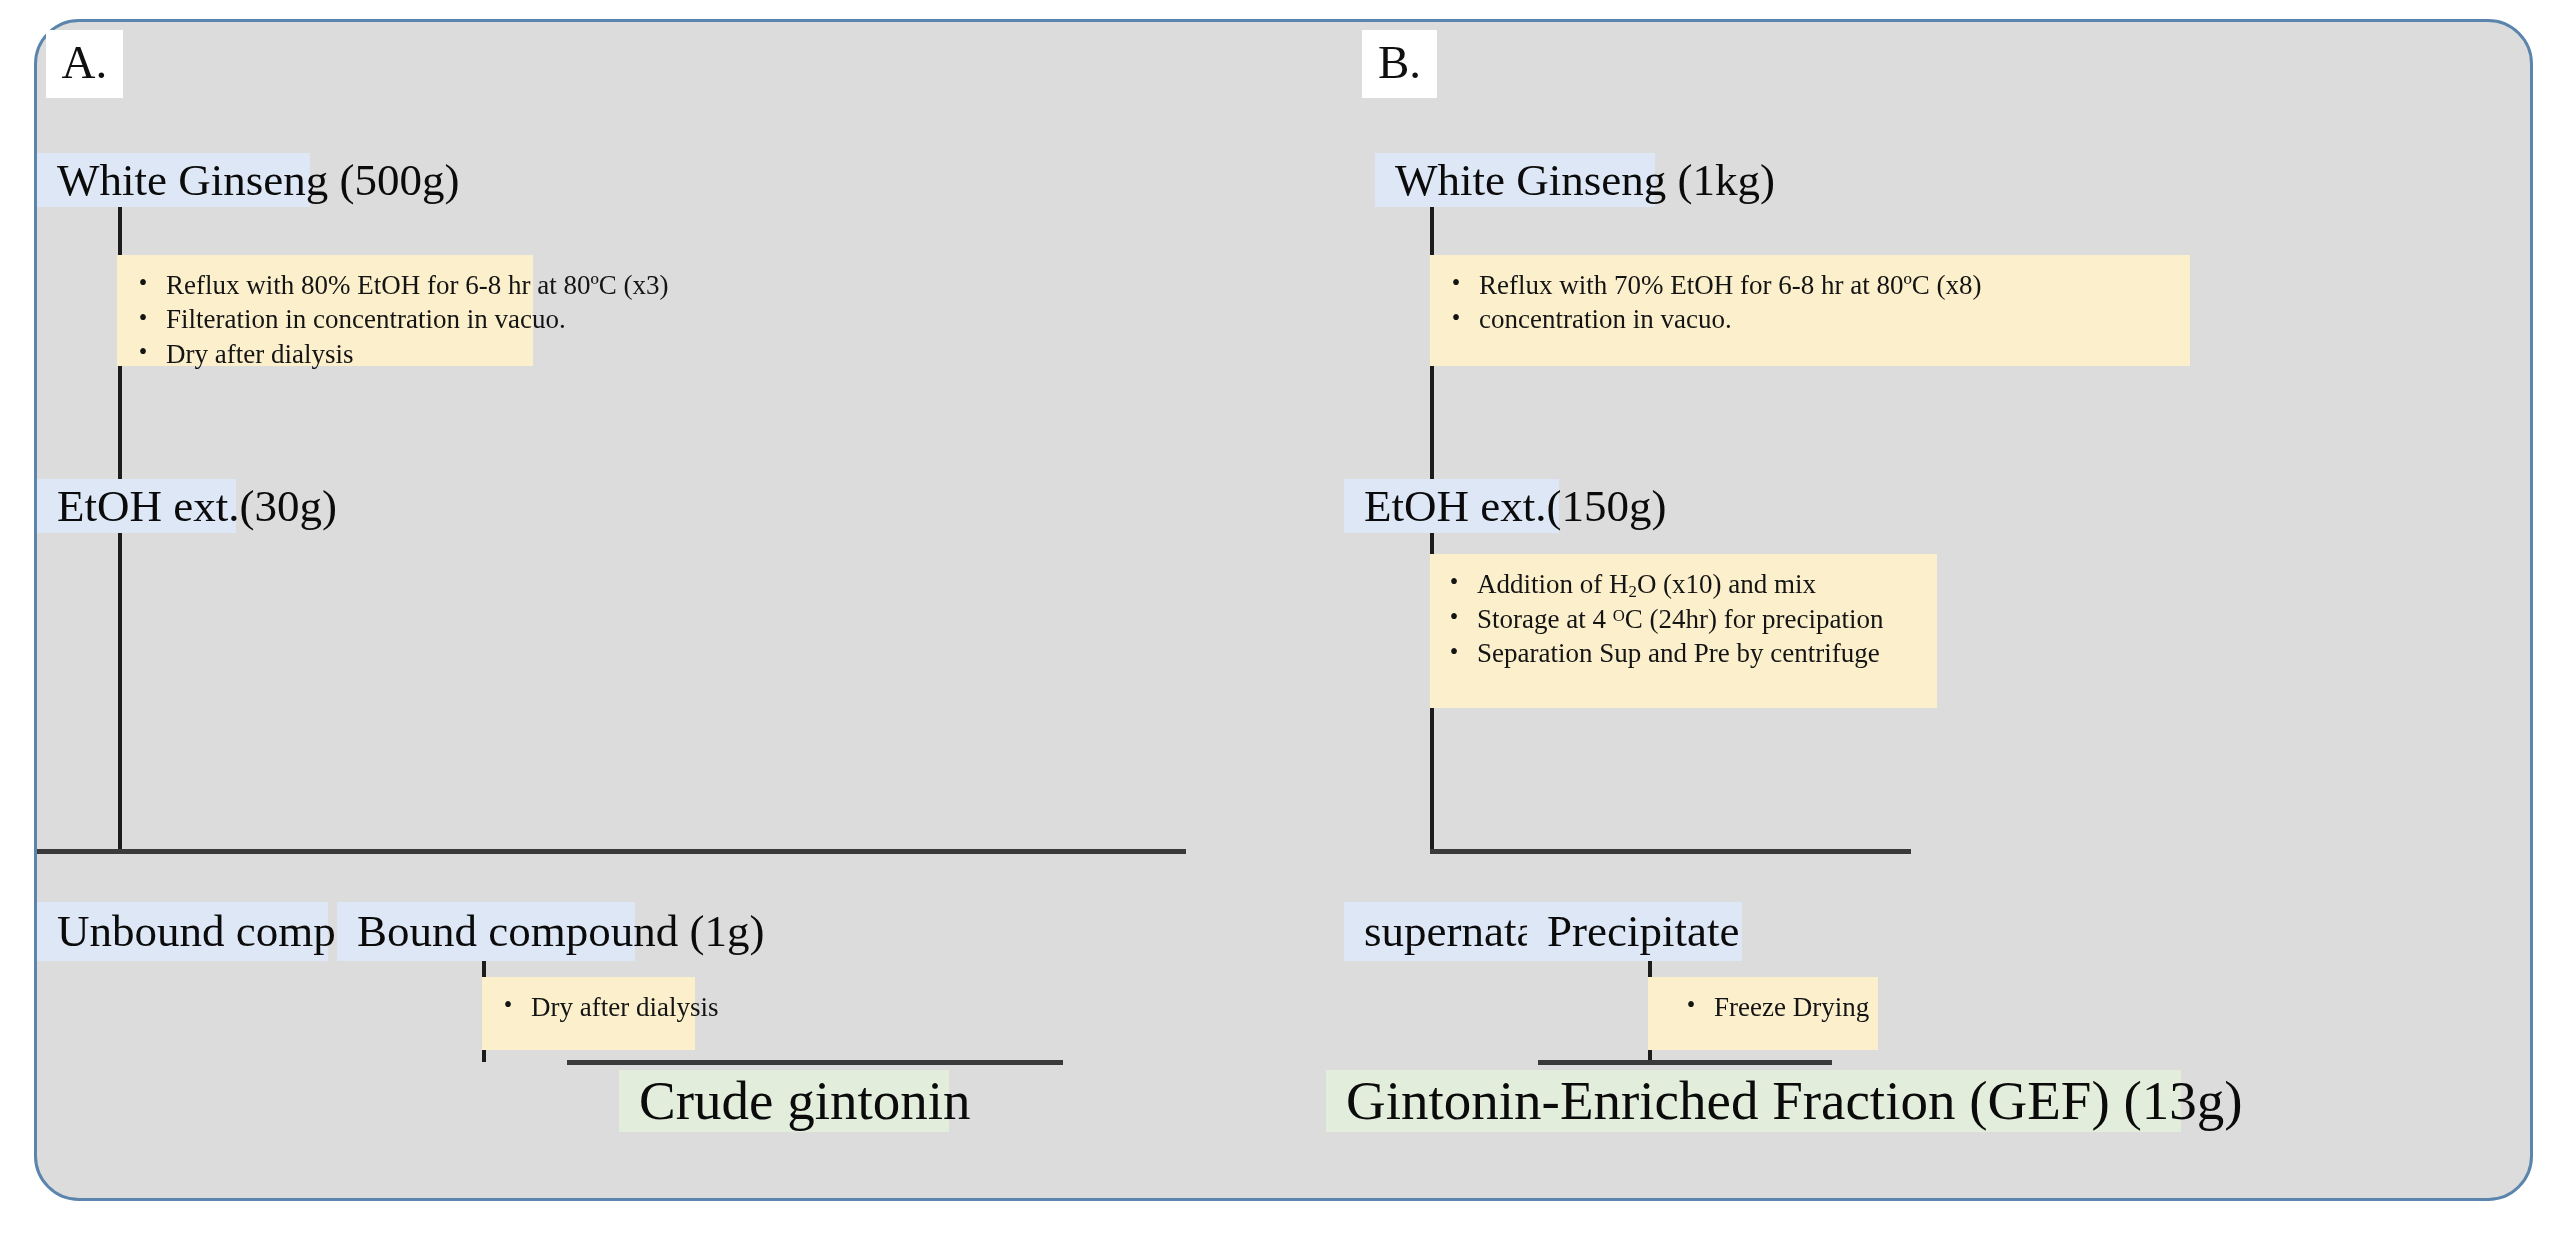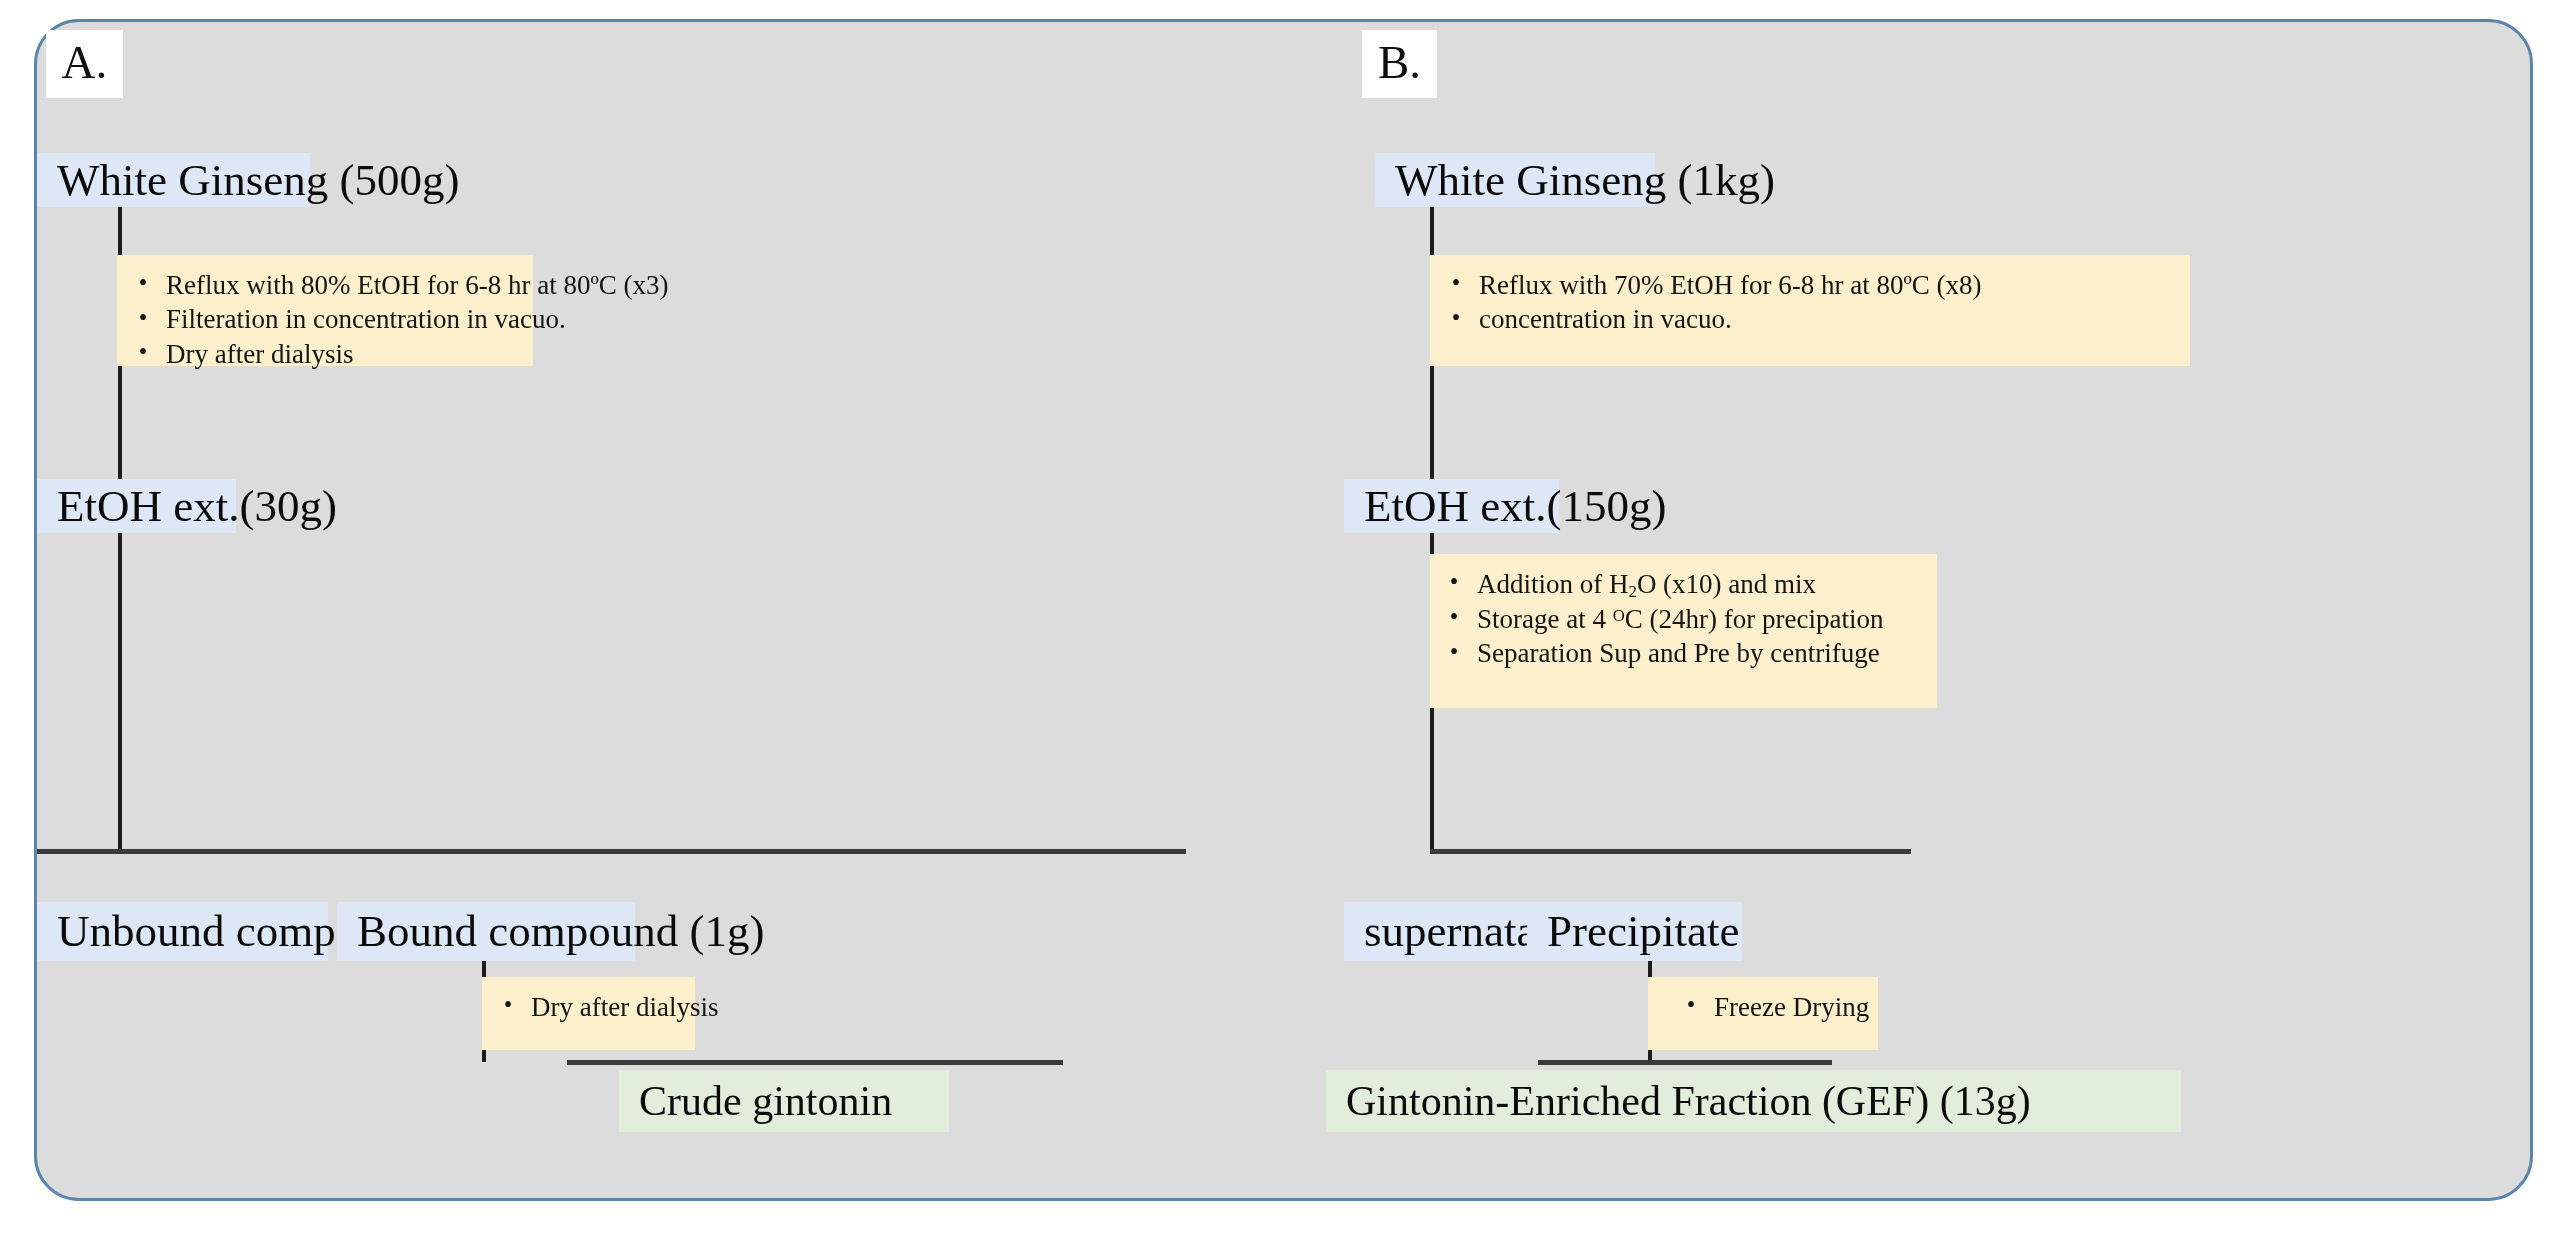--- a/index.html
+++ b/index.html
@@ -58,21 +58,21 @@
     color: #0b0b0b;
     font-size: 45px;
     padding: 0 20px;
     justify-content: flex-start;
   }
 
   
   .box-green {
     background: #e2eddb;
     color: #0b0b0b;
-    font-size: 42px;
+    font-size: 55px;
     padding: 0 20px;
     justify-content: flex-start;
   }
 
   
   .box-yellow {
     background: #fcf0cc;
     color: #141414;
     display: block;
     padding: 13px 18.7px 13px 16px;

